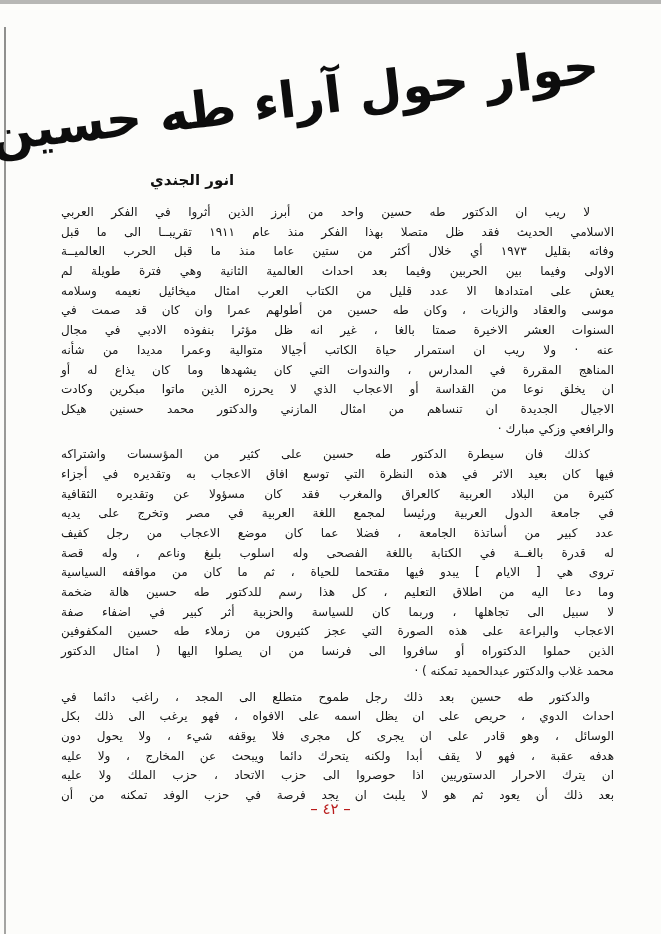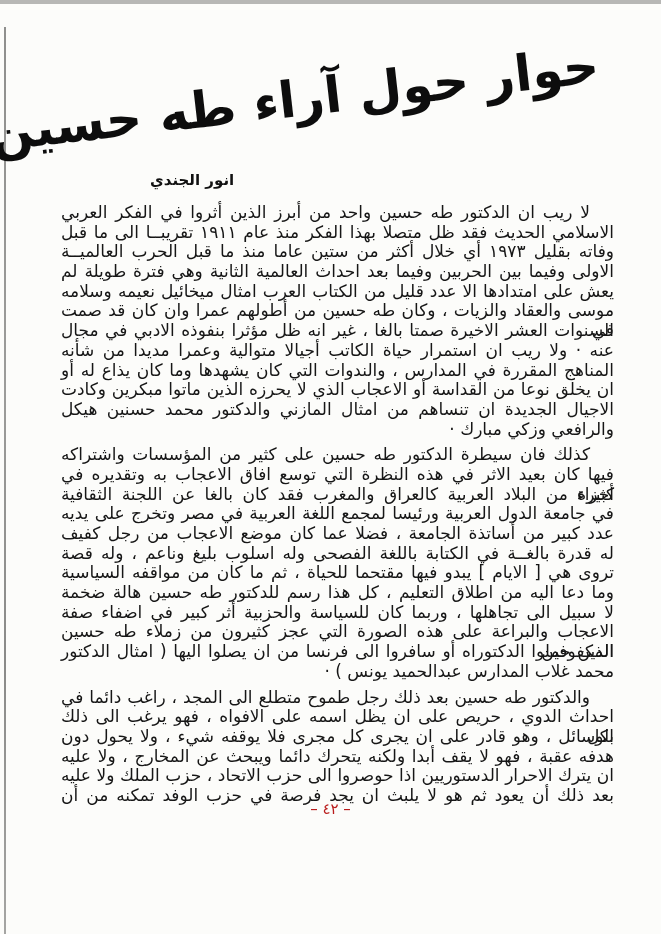--- a/index.html
+++ b/index.html
@@ -47,21 +47,21 @@
     direction: rtl;
     color: #111;
   }
   
   .body-text {
     position: absolute;
     top: 203px;
     right: 47px;
     width: 553px;
     direction: rtl;
-    font-size: 17px;
+    font-size: 12px;
     line-height: 19.7px;
     color: #161616;
   }
   .para { margin: 0 0 6px 0; }
   .line {
     text-align: justify;
     text-align-last: justify;
     white-space: normal;
     height: 19.7px;
     overflow: visible;
@@ -103,30 +103,30 @@
         <div class="line">السنوات العشر الاخيرة صمتا بالغا ، غير انه ظل مؤثرا بنفوذه الادبي في مجال</div>
         <div class="line">عنه · ولا ريب ان استمرار حياة الكاتب أجيالا متوالية وعمرا مديدا من شأنه</div>
         <div class="line">المناهج المقررة في المدارس ، والندوات التي كان يشهدها وما كان يذاع له أو</div>
         <div class="line">ان يخلق نوعا من القداسة أو الاعجاب الذي لا يحرزه الذين ماتوا مبكرين وكادت</div>
         <div class="line">الاجيال الجديدة ان تنساهم من امثال المازني والدكتور محمد حسنين هيكل</div>
         <div class="line last-right">والرافعي وزكي مبارك ·</div>
       </div>
       <div class="para">
         <div class="line first">كذلك فان سيطرة الدكتور طه حسين على كثير من المؤسسات واشتراكه</div>
         <div class="line">فيها كان بعيد الاثر في هذه النظرة التي توسع افاق الاعجاب به وتقديره في أجزاء</div>
-        <div class="line">كثيرة من البلاد العربية كالعراق والمغرب فقد كان بالغا عن اللجنة الثقافية</div>
+        <div class="line">كثيرة من البلاد العربية كالعراق والمغرب فقد كان مسؤولا عن وتقديره الثقافية</div>
         <div class="line">في جامعة الدول العربية ورئيسا لمجمع اللغة العربية في مصر وتخرج على يديه</div>
         <div class="line">عدد كبير من أساتذة الجامعة ، فضلا عما كان موضع الاعجاب من رجل كفيف</div>
         <div class="line">له قدرة بالغــة في الكتابة باللغة الفصحى وله اسلوب بليغ وناعم ، وله قصة</div>
         <div class="line">تروى هي [ الايام ] يبدو فيها مقتحما للحياة ، ثم ما كان من مواقفه السياسية</div>
         <div class="line">وما دعا اليه من اطلاق التعليم ، كل هذا رسم للدكتور طه حسين هالة ضخمة</div>
         <div class="line">لا سبيل الى تجاهلها ، وربما كان للسياسة والحزبية أثر كبير في اضفاء صفة</div>
         <div class="line">الاعجاب والبراعة على هذه الصورة التي عجز كثيرون من زملاء طه حسين المكفوفين</div>
         <div class="line">الذين حملوا الدكتوراه أو سافروا الى فرنسا من ان يصلوا اليها ( امثال الدكتور</div>
-        <div class="line last-right">محمد غلاب المدارس عبدالحميد يونس ) ·</div>
+        <div class="line last-right">محمد غلاب والدكتور عبدالحميد تمكنه ) ·</div>
       </div>
       <div class="para">
         <div class="line first">والدكتور طه حسين بعد ذلك رجل طموح متطلع الى المجد ، راغب دائما في</div>
         <div class="line">احداث الدوي ، حريص على ان يظل اسمه على الافواه ، فهو يرغب الى ذلك بكل</div>
         <div class="line">الوسائل ، وهو قادر على ان يجرى كل مجرى فلا يوقفه شيء ، ولا يحول دون</div>
         <div class="line">هدفه عقبة ، فهو لا يقف أبدا ولكنه يتحرك دائما ويبحث عن المخارج ، ولا عليه</div>
         <div class="line">ان يترك الاحرار الدستوريين اذا حوصروا الى حزب الاتحاد ، حزب الملك ولا عليه</div>
         <div class="line">بعد ذلك أن يعود ثم هو لا يلبث ان يجد فرصة في حزب الوفد تمكنه من أن</div>
       </div>
     </div>

